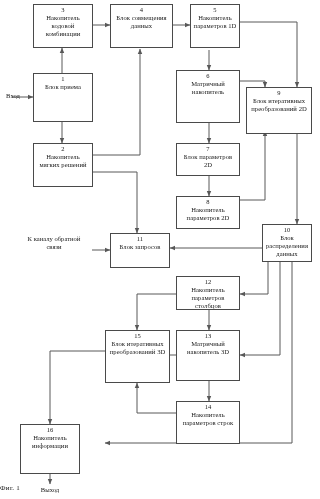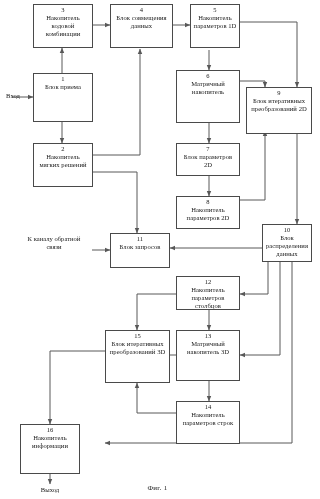--- a/index.html
+++ b/index.html
@@ -49,21 +49,21 @@
     position:absolute;
     font-size:6.6px;
     line-height:8px;
     text-align:center;
     z-index:3;
     background:transparent;
   }
   .caption{
     position:absolute;
     width:315px;
-    text-align:center;
+    text-align:left;
     font-size:7px;
     letter-spacing:0.3px;
   }
 </style>
 </head>
 <body>
 
 <div id="canvas">
 
   <svg id="wires" viewBox="0 0 315 499">

